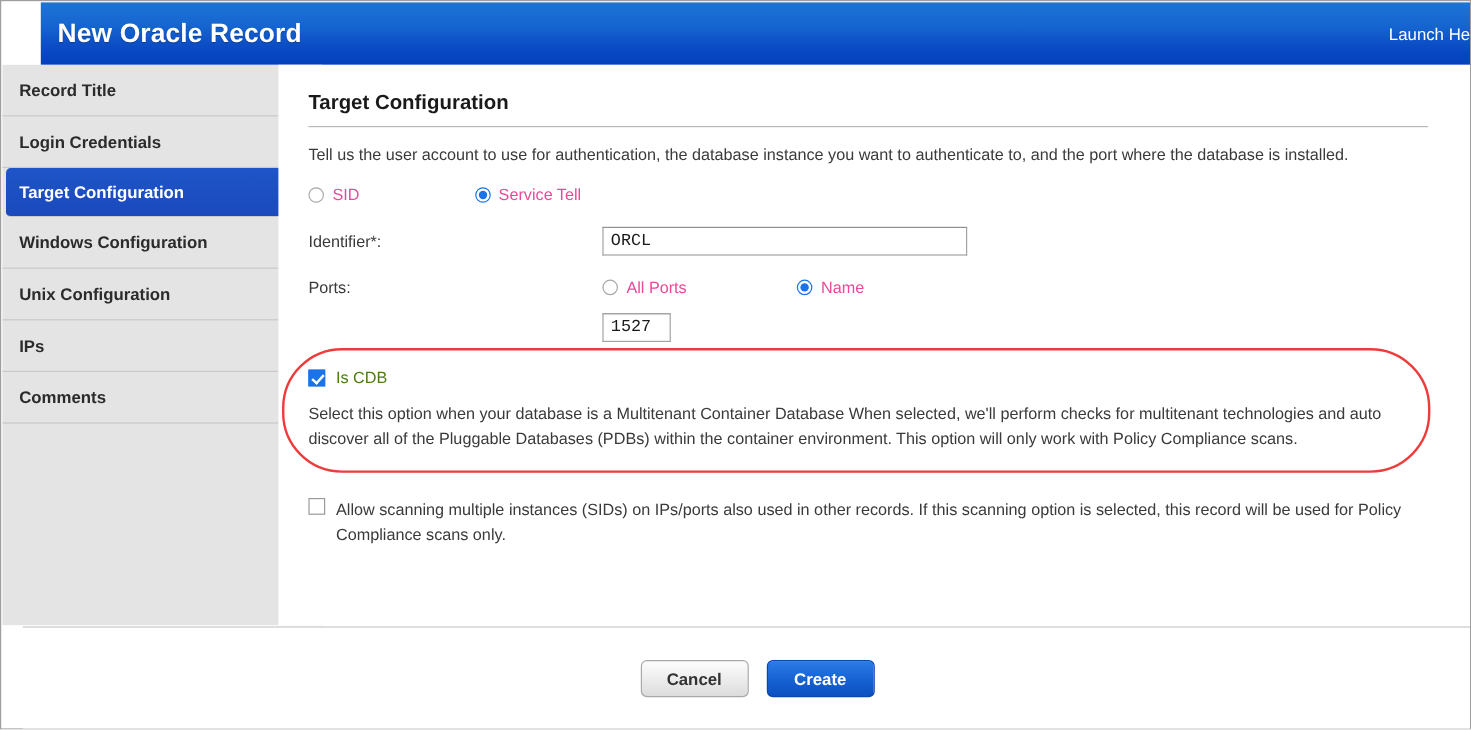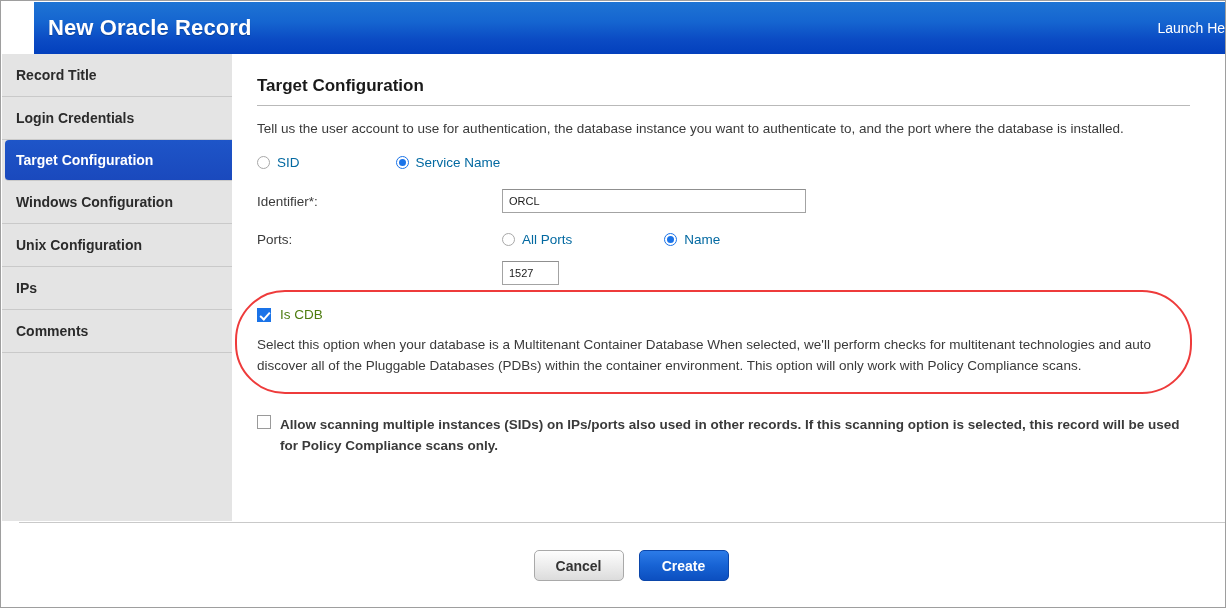--- a/index.html
+++ b/index.html
@@ -135,21 +135,21 @@
   }
   .radio-group {
     display: flex;
     align-items: center;
   }
   .radio-opt {
     display: flex;
     align-items: center;
     cursor: pointer;
     font-size: 13.5px;
-    color: #0369a1;
+    color: #ec4899;
   }
   .radio-opt.second { margin-left: 96px; }
   .radio-opt.second-ports { margin-left: 92px; }
 
   .radio {
     width: 13px;
     height: 13px;
     border-radius: 50%;
     border: 1px solid #a8a8a8;
     background: #ffffff;
@@ -168,22 +168,22 @@
     top: 50%;
     width: 7px;
     height: 7px;
     margin-left: -3.5px;
     margin-top: -3.5px;
     border-radius: 50%;
     background: #1a73e8;
   }
 
   .text-input {
-    font-family: Liberation Sans, sans-serif;
-    font-size: 11px;
+    font-family: Liberation Mono, monospace;
+    font-size: 14px;
     color: #1a1a1a;
     border: 1px solid #a3a3a3;
     border-top-color: #8f8f8f;
     background: #ffffff;
     height: 24px;
     box-sizing: border-box;
     padding: 0 6px;
     outline: none;
   }
   #identifier-input { width: 304px; }
@@ -256,21 +256,20 @@
   
   .allow-block {
     display: flex;
     margin-top: 38px;
   }
   .allow-text {
     font-size: 13.5px;
     color: #3a3a3a;
     line-height: 1.55;
     max-width: 930px;
-    font-weight: bold;
   }
 
   
   .footer {
     position: absolute;
     left: 18px;
     top: 521px;
     width: 1224px;
     height: 85px;
     background: #ffffff;
@@ -350,21 +349,21 @@
     <div class="section-desc">Tell us the user account to use for authentication, the database instance you want to authenticate to, and the port where the database is installed.</div>
 
     <div class="form-row">
       <div class="radio-group">
         <label class="radio-opt">
           <span class="radio"></span>
           <span>SID</span>
         </label>
         <label class="radio-opt second">
           <span class="radio checked"></span>
-          <span>Service Name</span>
+          <span>Service Tell</span>
         </label>
       </div>
     </div>
 
     <div class="form-row">
       <div class="form-label">Identifier*:</div>
       <input id="identifier-input" class="text-input" type="text" value="ORCL" style="">
     </div>
 
     <div class="form-row">

